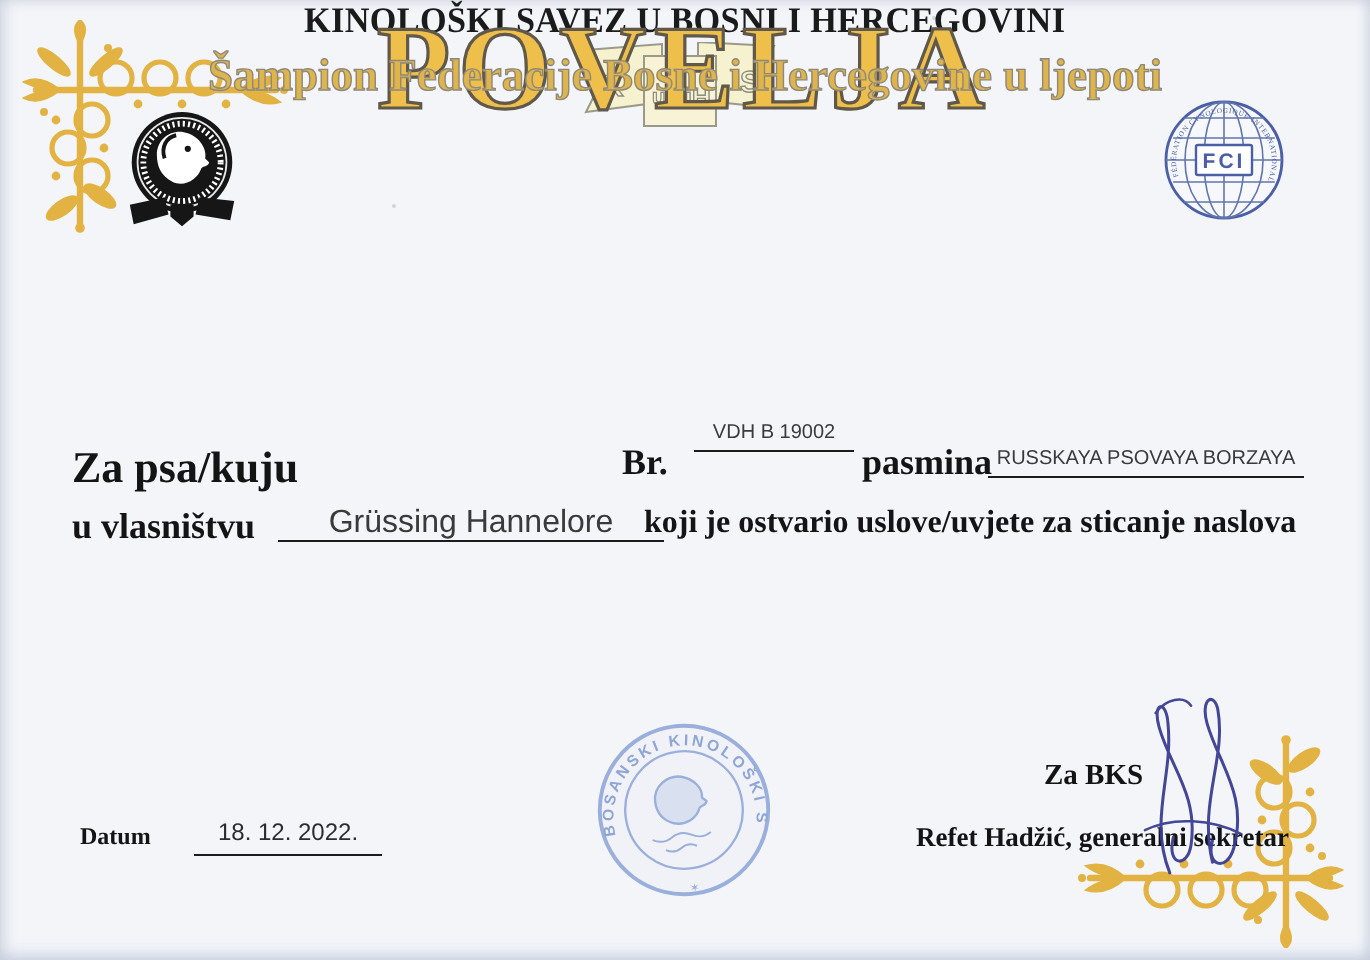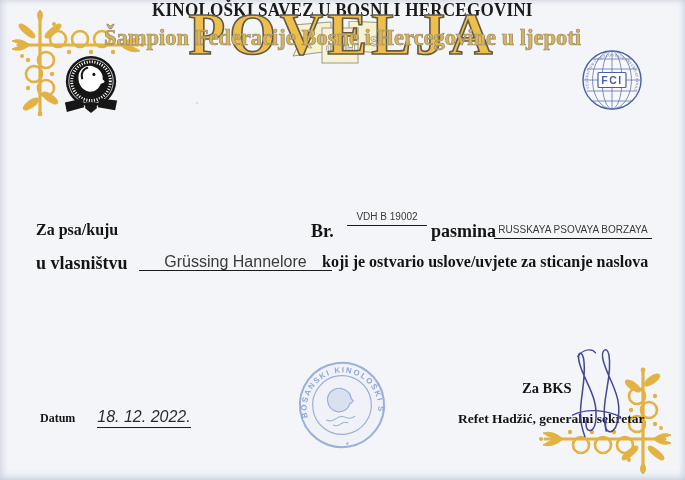--- a/index.html
+++ b/index.html
@@ -112,21 +112,21 @@
     </text>
     <rect x="19" y="25.5" width="28" height="15" rx="1" fill="#ffffff" stroke="#4a5fa5" stroke-width="1.2"></rect>
     <text x="33" y="37" text-anchor="middle" font-size="10.5" font-weight="bold" letter-spacing="1.5" fill="#4a5fa5" font-family="Liberation Sans, sans-serif">FCI</text>
   </svg>
 
   <div class="abs org-title">
     <span>KINOLOŠKI SAVEZ U BOSNI I HERCEGOVINI</span>
   </div>
   <div class="abs big-title">POVELJA</div>
 
-  <div class="abs lbl" style="left:36px;top:221px;font-size:16px;">Za psa/kuju</div>
+  <div class="abs lbl" style="left:36px;top:221px;font-size:22px;">Za psa/kuju</div>
   <div class="abs lbl" style="left:311px;top:221px;font-size:18px;">Br.</div>
   <div class="abs field" style="left:347px;top:210px;width:80px;height:15px;line-height:14px;font-size:10px;">VDH B 19002</div>
   <div class="abs lbl" style="left:431px;top:221px;font-size:18px;">pasmina</div>
   <div class="abs field" style="left:494px;top:223px;width:158px;height:15px;line-height:14px;font-size:10px;">RUSSKAYA PSOVAYA BORZAYA</div>
 
   <div class="abs lbl" style="left:36px;top:253px;font-size:18px;">u vlasništvu</div>
   <div class="abs field" style="left:139px;top:255px;width:193px;height:15px;line-height:14px;font-size:16px;">Grüssing Hannelore</div>
   <div class="abs lbl" style="left:322px;top:253px;font-size:16px;">koji je ostvario uslove/uvjete za sticanje naslova</div>
 
   <div class="abs award">Šampion Federacije Bosne i Hercegovine u ljepoti</div>
@@ -140,21 +140,21 @@
         <textPath href="#stamp-rim" startOffset="3%">BOSANSKI KINOLOŠKI SAVEZ</textPath>
       </text>
       <text x="48" y="90" text-anchor="middle" font-size="6" fill="#8ba3d6">✶</text>
       <path d="M34,42 C34,34 42,29 49,31 C55,33 59,38 58,43 L60,45 C60,47 57,47 56,48 C54,53 48,56 42,54 C37,52 34,48 34,42 Z" stroke="#8ba3d6" stroke-width="1.2" fill="#b6c6e6" fill-opacity=".45"></path>
       <path d="M30,61 q5,3 10,0 q5,-3 10,0 q5,3 10,0" stroke="#8ba3d6" stroke-width="1" fill="none"></path>
       <path d="M36,67 q4,2.5 8,0 q4,-2.5 8,0" stroke="#8ba3d6" stroke-width="1" fill="none"></path>
     </g>
   </svg>
 
   <div class="abs lbl" style="left:40px;top:411px;font-size:12px;">Datum</div>
-  <div class="abs field" style="left:97px;top:408px;width:94px;height:19px;line-height:17px;font-size:16px;color:#2c2c2c;font-style:italic;">18. 12. 2022.</div>
+  <div class="abs field" style="left:97px;top:408px;width:94px;height:19px;line-height:17px;font-size:12px;color:#2c2c2c;">18. 12. 2022.</div>
 
   <div class="abs lbl" style="left:522px;top:380px;font-size:14.5px;">Za BKS</div>
   <div class="abs lbl" style="left:458px;top:411px;font-size:13.5px;">Refet Hadžić, generalni sekretar</div>
 
   <svg class="abs" style="left:560px;top:338px;" width="80" height="108" viewBox="0 0 90 112">
     <g stroke="#3b3e90" stroke-width="1.7" fill="none" stroke-linecap="round" opacity=".95">
       <path d="M28,106 C16,76 30,52 27,22 C26,8 18,10 22,24 C28,46 44,62 40,90 C38,104 26,102 30,86"></path>
       <path d="M52,100 C44,66 60,42 55,14 C53,4 45,8 49,22 C56,46 72,62 64,92 C60,106 48,102 52,88"></path>
       <path d="M14,82 C30,74 52,76 68,84" stroke-width="1.4"></path>
       <path d="M20,16 C26,8 36,6 40,12" stroke-width="1.4"></path>

